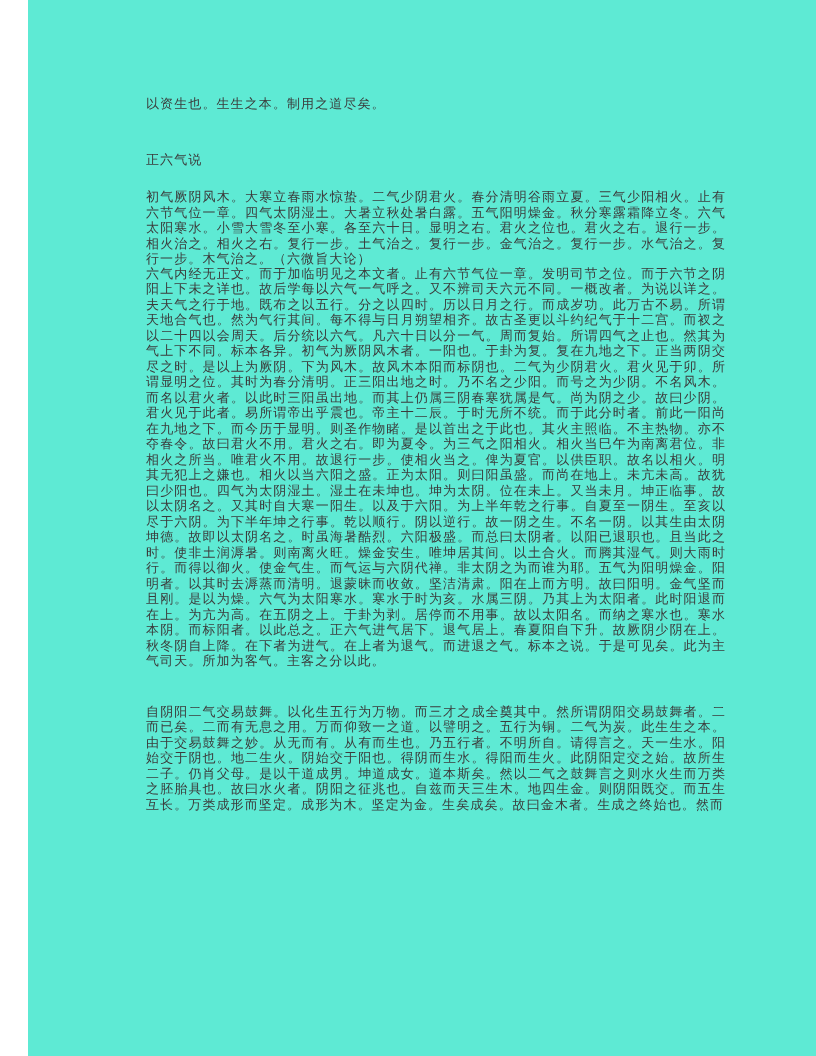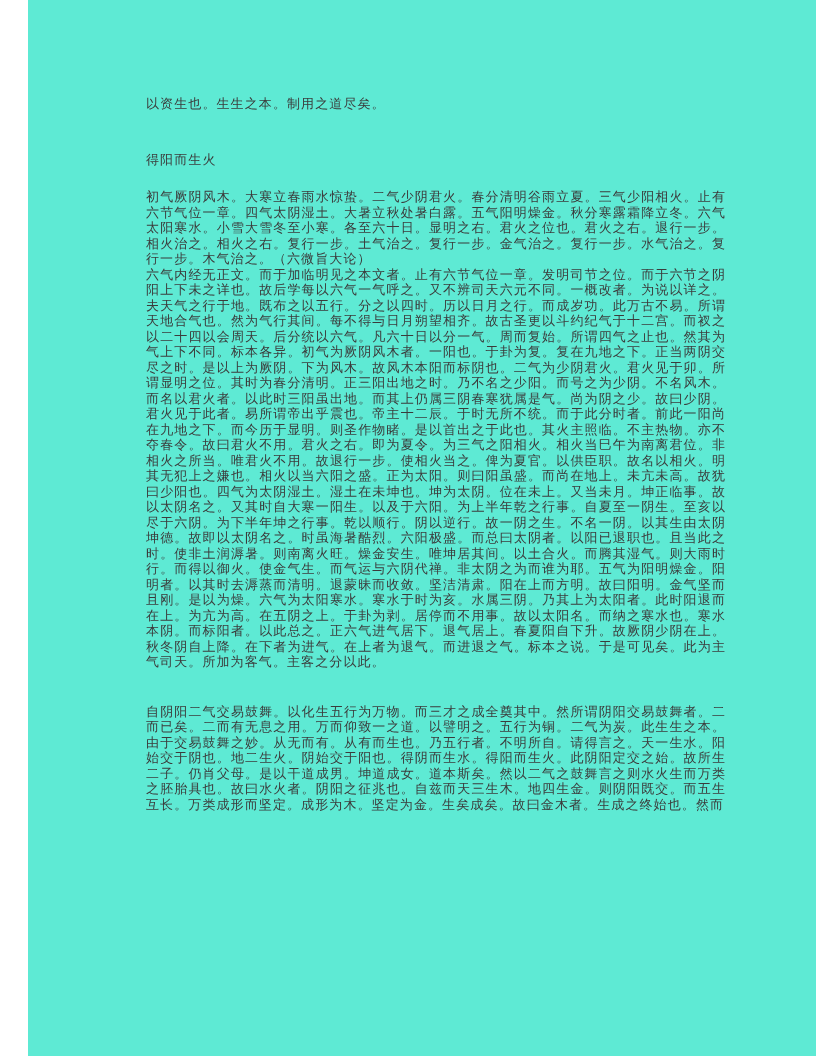--- a/index.html
+++ b/index.html
@@ -45,33 +45,34 @@
     letter-spacing: 1.1px;
     text-align: justify;
     text-justify: inter-ideograph;
     word-break: break-all;
   }
   .para.lead {
     margin-top: 34px;
   }
   .para.cont {
     margin-top: 0;
+    font-family: Liberation Mono, monospace;
   }
   .para.lead-tight {
     margin-top: 22px;
   }
 </style>
 </head>
 <body>
 
 <div class="page">
 
   <p class="intro-line">以资生也。生生之本。制用之道尽矣。</p>
 
-  <h2 class="section-heading first">得阳而生火</h2>
+  <h2 class="section-heading first">正六气说</h2>
 
   <p class="para lead-tight">初气厥阴风木。大寒立春雨水惊蛰。二气少阴君火。春分清明谷雨立夏。三气少阳相火。止有六节气位一章。四气太阴湿土。大暑立秋处暑白露。五气阳明燥金。秋分寒露霜降立冬。六气太阳寒水。小雪大雪冬至小寒。各至六十日。显明之右。君火之位也。君火之右。退行一步。相火治之。相火之右。复行一步。土气治之。复行一步。金气治之。复行一步。水气治之。复行一步。木气治之。（六微旨大论）</p>
 
   <p class="para cont">六气内经无正文。而于加临明见之本文者。止有六节气位一章。发明司节之位。而于六节之阴阳上下未之详也。故后学每以六气一气呼之。又不辨司天六元不同。一概改者。为说以详之。夫天气之行于地。既布之以五行。分之以四时。历以日月之行。而成岁功。此万古不易。所谓天地合气也。然为气行其间。每不得与日月朔望相齐。故古圣更以斗约纪气于十二宫。而衩之以二十四以会周天。后分统以六气。凡六十日以分一气。周而复始。所谓四气之止也。然其为气上下不同。标本各异。初气为厥阴风木者。一阳也。于卦为复。复在九地之下。正当两阴交尽之时。是以上为厥阴。下为风木。故风木本阳而标阴也。二气为少阴君火。君火见于卯。所谓显明之位。其时为春分清明。正三阳出地之时。乃不名之少阳。而号之为少阴。不名风木。而名以君火者。以此时三阳虽出地。而其上仍属三阴春寒犹属是气。尚为阴之少。故曰少阴。君火见于此者。易所谓帝出乎震也。帝主十二辰。于时无所不统。而于此分时者。前此一阳尚在九地之下。而今历于显明。则圣作物睹。是以首出之于此也。其火主照临。不主热物。亦不夺春令。故曰君火不用。君火之右。即为夏令。为三气之阳相火。相火当巳午为南离君位。非相火之所当。唯君火不用。故退行一步。使相火当之。俾为夏官。以供臣职。故名以相火。明其无犯上之嫌也。相火以当六阳之盛。正为太阳。则曰阳虽盛。而尚在地上。未亢未高。故犹曰少阳也。四气为太阴湿土。湿土在未坤也。坤为太阴。位在未上。又当未月。坤正临事。故以太阴名之。又其时自大寒一阳生。以及于六阳。为上半年乾之行事。自夏至一阴生。至亥以尽于六阴。为下半年坤之行事。乾以顺行。阴以逆行。故一阴之生。不名一阴。以其生由太阴坤德。故即以太阴名之。时虽海暑酷烈。六阳极盛。而总曰太阴者。以阳已退职也。且当此之时。使非土润溽暑。则南离火旺。燥金安生。唯坤居其间。以土合火。而腾其湿气。则大雨时行。而得以御火。使金气生。而气运与六阴代禅。非太阴之为而谁为耶。五气为阳明燥金。阳明者。以其时去溽蒸而清明。退蒙昧而收敛。坚洁清肃。阳在上而方明。故曰阳明。金气坚而且刚。是以为燥。六气为太阳寒水。寒水于时为亥。水属三阴。乃其上为太阳者。此时阳退而在上。为亢为高。在五阴之上。于卦为剥。居停而不用事。故以太阳名。而纳之寒水也。寒水本阴。而标阳者。以此总之。正六气进气居下。退气居上。春夏阳自下升。故厥阴少阴在上。秋冬阴自上降。在下者为进气。在上者为退气。而进退之气。标本之说。于是可见矣。此为主气司天。所加为客气。主客之分以此。</p>
 
 
   <p class="para lead">自阴阳二气交易鼓舞。以化生五行为万物。而三才之成全奠其中。然所谓阴阳交易鼓舞者。二而已矣。二而有无息之用。万而仰致一之道。以譬明之。五行为铜。二气为炭。此生生之本。由于交易鼓舞之妙。从无而有。从有而生也。乃五行者。不明所自。请得言之。天一生水。阳始交于阴也。地二生火。阴始交于阳也。得阴而生水。得阳而生火。此阴阳定交之始。故所生二子。仍肖父母。是以干道成男。坤道成女。道本斯矣。然以二气之鼓舞言之则水火生而万类之胚胎具也。故曰水火者。阴阳之征兆也。自兹而天三生木。地四生金。则阴阳既交。而五生互长。万类成形而坚定。成形为木。坚定为金。生矣成矣。故曰金木者。生成之终始也。然而</p>
 
 </div>
 

